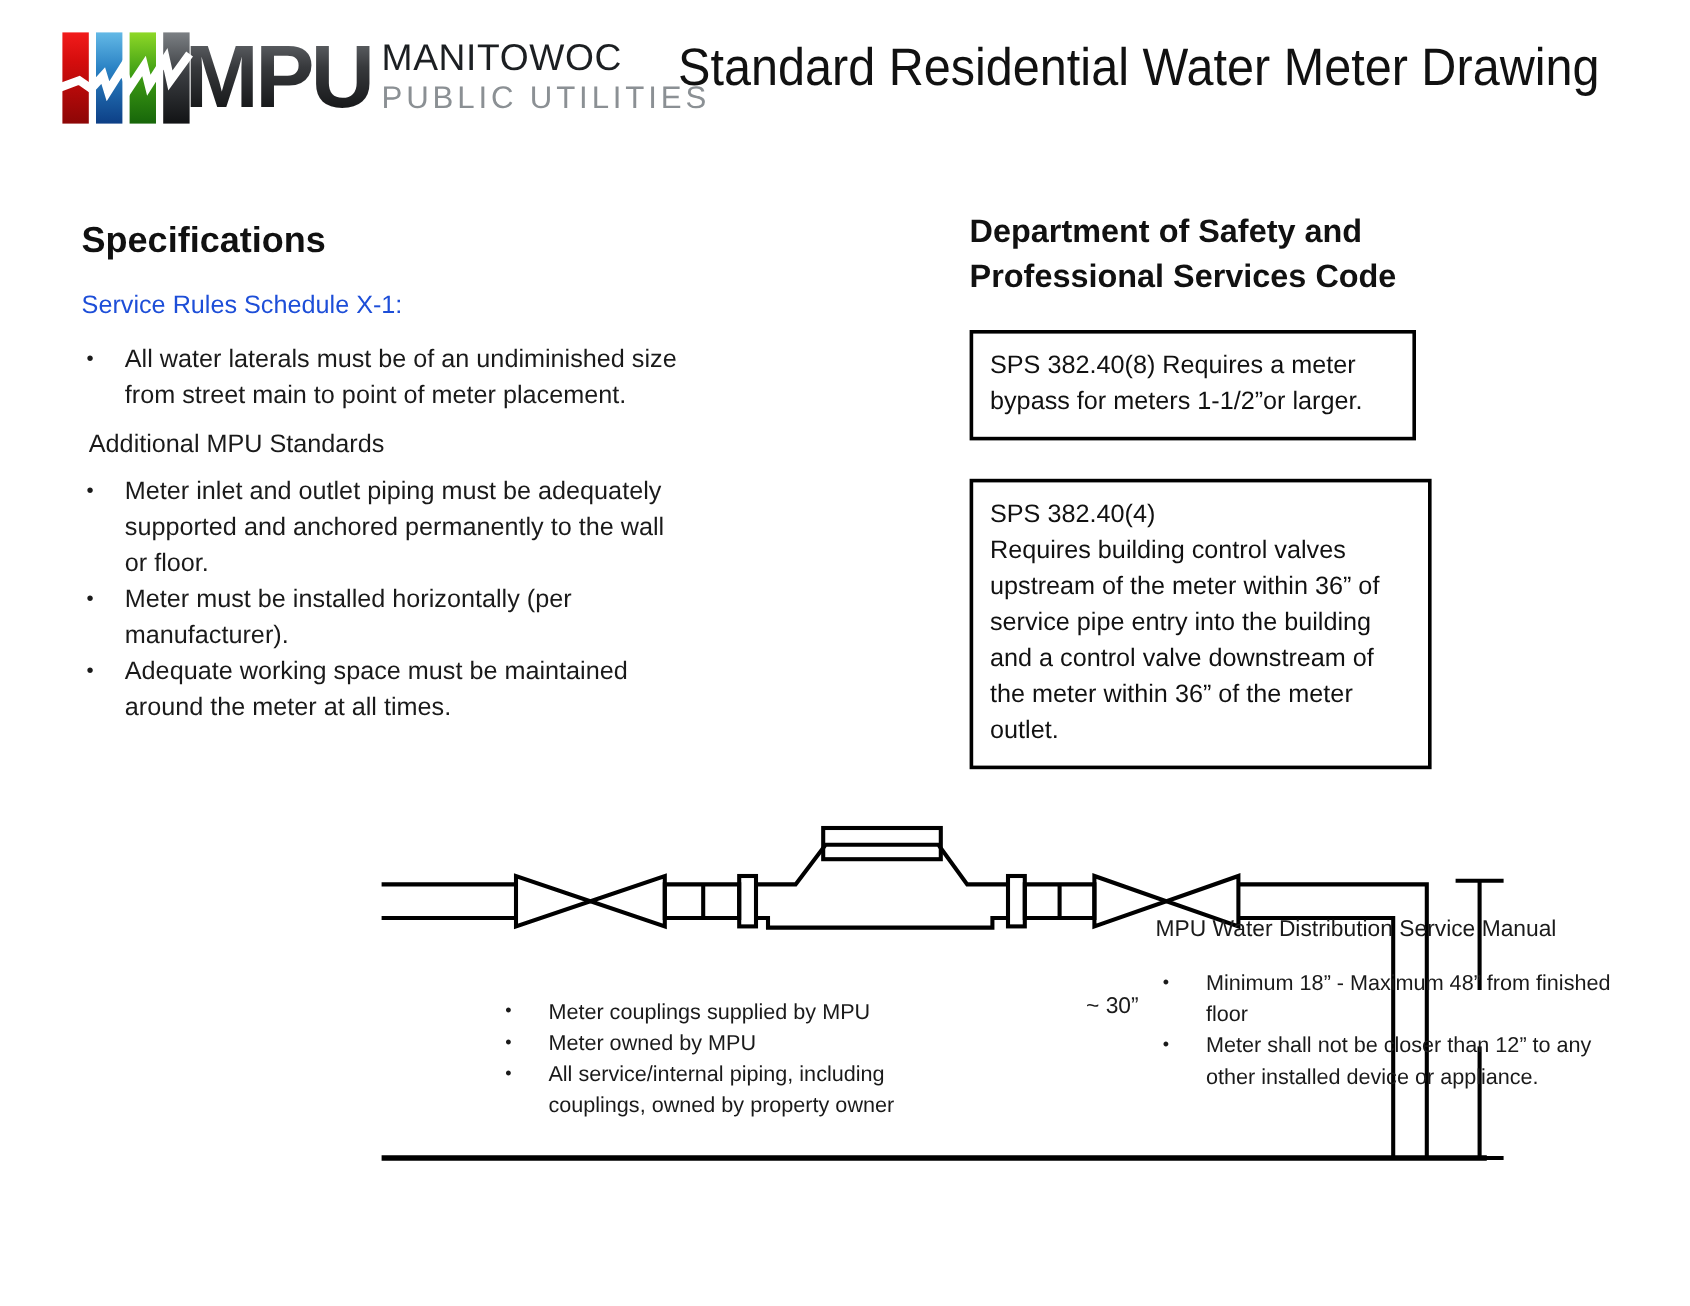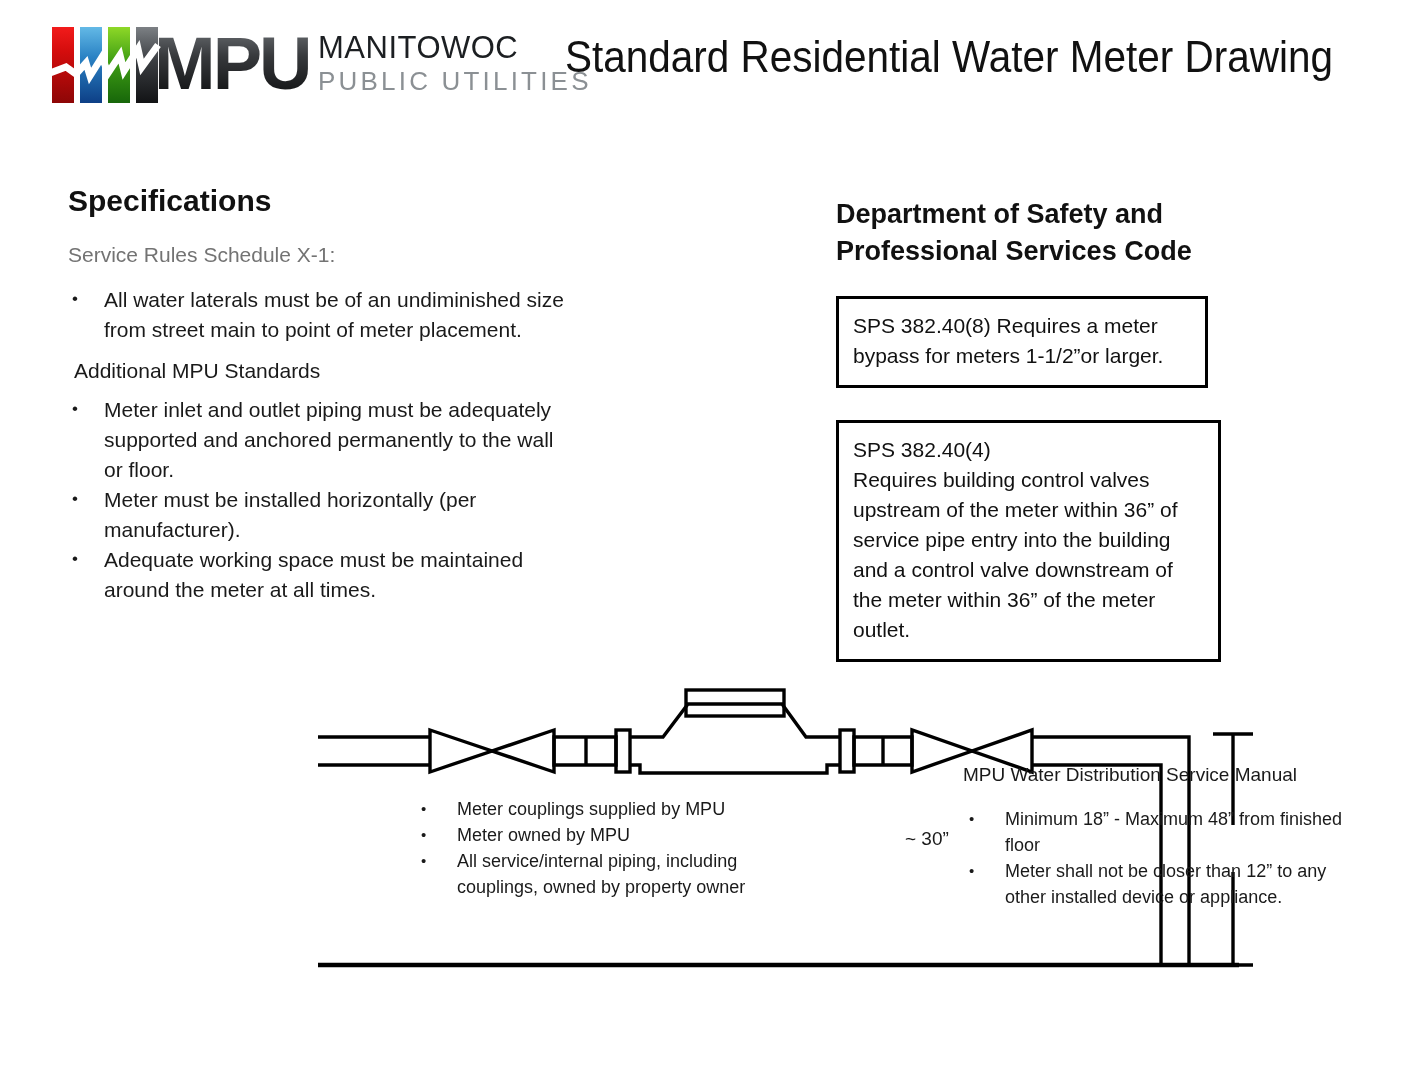--- a/index.html
+++ b/index.html
@@ -104,21 +104,21 @@
     font-size: 30px;
     font-weight: bold;
     color: #111111;
     margin: 0 0 22px 0;
     line-height: 36px;
   }
   .lead {
     font-size: 21px;
     line-height: 28px;
     margin: 0 0 16px 0;
-    color: #737373;
+    color: #1d4ed8;
   }
   .subhead {
     font-size: 21px;
     line-height: 28px;
     margin: 0 0 10px 6px;
     color: #1a1a1a;
   }
   ul.bul {
     list-style: none;
     margin: 0;
@@ -138,23 +138,22 @@
     left: 4px;
     top: -1px;
     font-size: 17px;
     color: #1a1a1a;
   }
   #spec-bullets-1 li { margin-bottom: 2px; }
 
   
   #right-col {
     position: absolute;
-    left: 808px; top: 196px;
+    left: 808px; top: 175px;
     width: 480px;
-    margin-left: 28px;
   }
   #dsps-title {
     font-size: 27px;
     font-weight: bold;
     color: #111111;
     line-height: 37px;
     margin: 0 0 26px 0;
   }
   .code-box {
     border: 3px solid #000000;
@@ -175,21 +174,21 @@
   #diagram {
     position: absolute;
     left: 0; top: 660px;
     width: 1408px;
     height: 340px;
   }
   #diagram svg { display: block; }
 
   #center-notes {
     position: absolute;
-    left: 415px; top: 796px;
+    left: 415px; top: 830px;
     width: 360px;
   }
   #center-notes li {
     font-size: 18px;
     line-height: 26px;
     padding-left: 42px;
     margin-bottom: 0;
   }
   #center-notes li::before {
     font-size: 15px;

